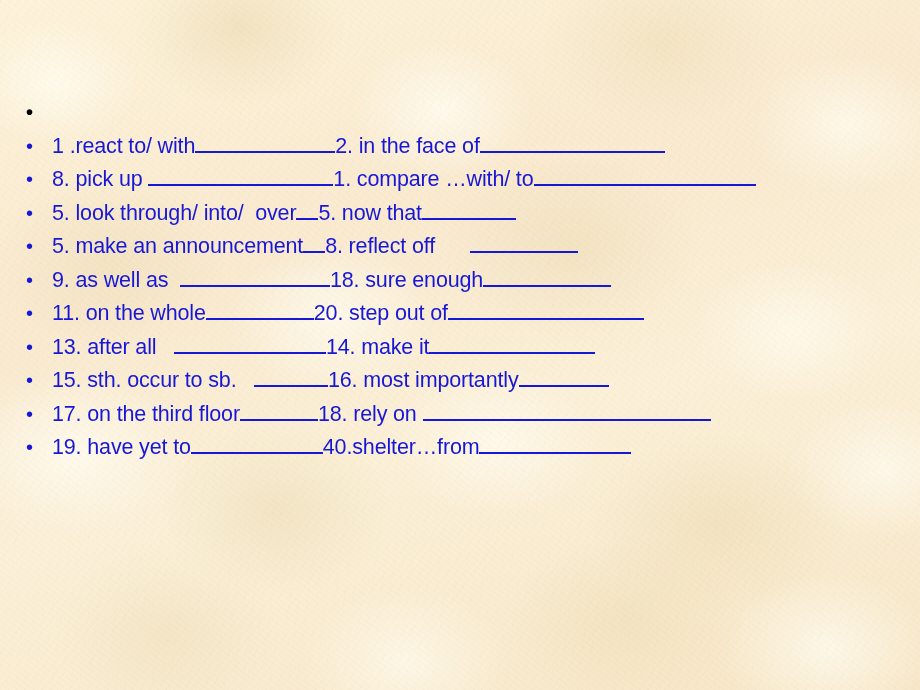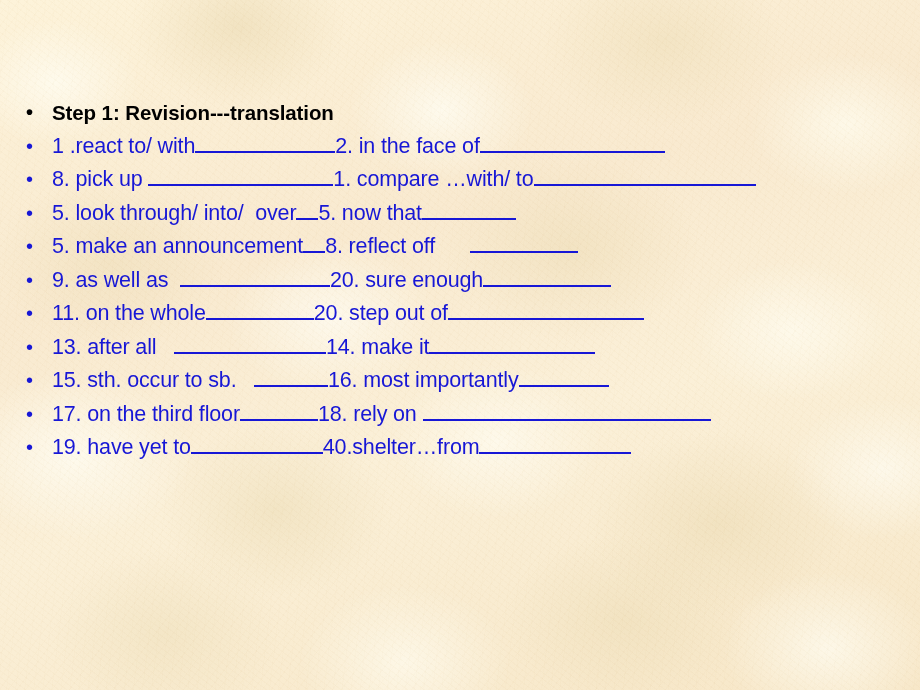--- a/index.html
+++ b/index.html
@@ -126,21 +126,20 @@
 
 <div id="slide">
   <div id="slide-bg"></div>
   <div id="slide-grain"></div>
 
   <div id="content" style="padding-top: 96px;">
     <ul class="bullets">
 
       <li class="bullet-row title-row" style="top:0;">
         <span class="bullet-dot">•</span>
-        <span class="txt">Step 1: Revision---translation</span>
       </li>
 
       <li class="bullet-row item-row">
         <span class="bullet-dot">•</span>
         <span class="txt">1 .react to/ with</span><span class="blank" style="width:140px"></span><span class="txt">2. in the face of</span><span class="blank" style="width:185px"></span>
       </li>
 
       <li class="bullet-row item-row">
         <span class="bullet-dot">•</span>
         <span class="txt">8. pick up </span><span class="blank" style="width:185px"></span><span class="txt">1. compare …with/ to</span><span class="blank" style="width:222px"></span>
@@ -151,21 +150,21 @@
         <span class="txt">5. look through/ into/  over</span><span class="blank" style="width:22px"></span><span class="txt">5. now that</span><span class="blank" style="width:94px"></span>
       </li>
 
       <li class="bullet-row item-row">
         <span class="bullet-dot">•</span>
         <span class="txt">5. make an announcement</span><span class="blank" style="width:22px"></span><span class="txt">8. reflect off      </span><span class="blank" style="width:108px"></span>
       </li>
 
       <li class="bullet-row item-row">
         <span class="bullet-dot">•</span>
-        <span class="txt">9. as well as  </span><span class="blank" style="width:150px"></span><span class="txt">20. sure enough</span><span class="blank" style="width:128px"></span>
+        <span class="txt">9. as well as  </span><span class="blank" style="width:150px"></span><span class="txt">18. sure enough</span><span class="blank" style="width:128px"></span>
       </li>
 
       <li class="bullet-row item-row">
         <span class="bullet-dot">•</span>
         <span class="txt">11. on the whole</span><span class="blank" style="width:108px"></span><span class="txt">20. step out of</span><span class="blank" style="width:196px"></span>
       </li>
 
       <li class="bullet-row item-row">
         <span class="bullet-dot">•</span>
         <span class="txt">13. after all   </span><span class="blank" style="width:152px"></span><span class="txt">14. make it</span><span class="blank" style="width:166px"></span>

